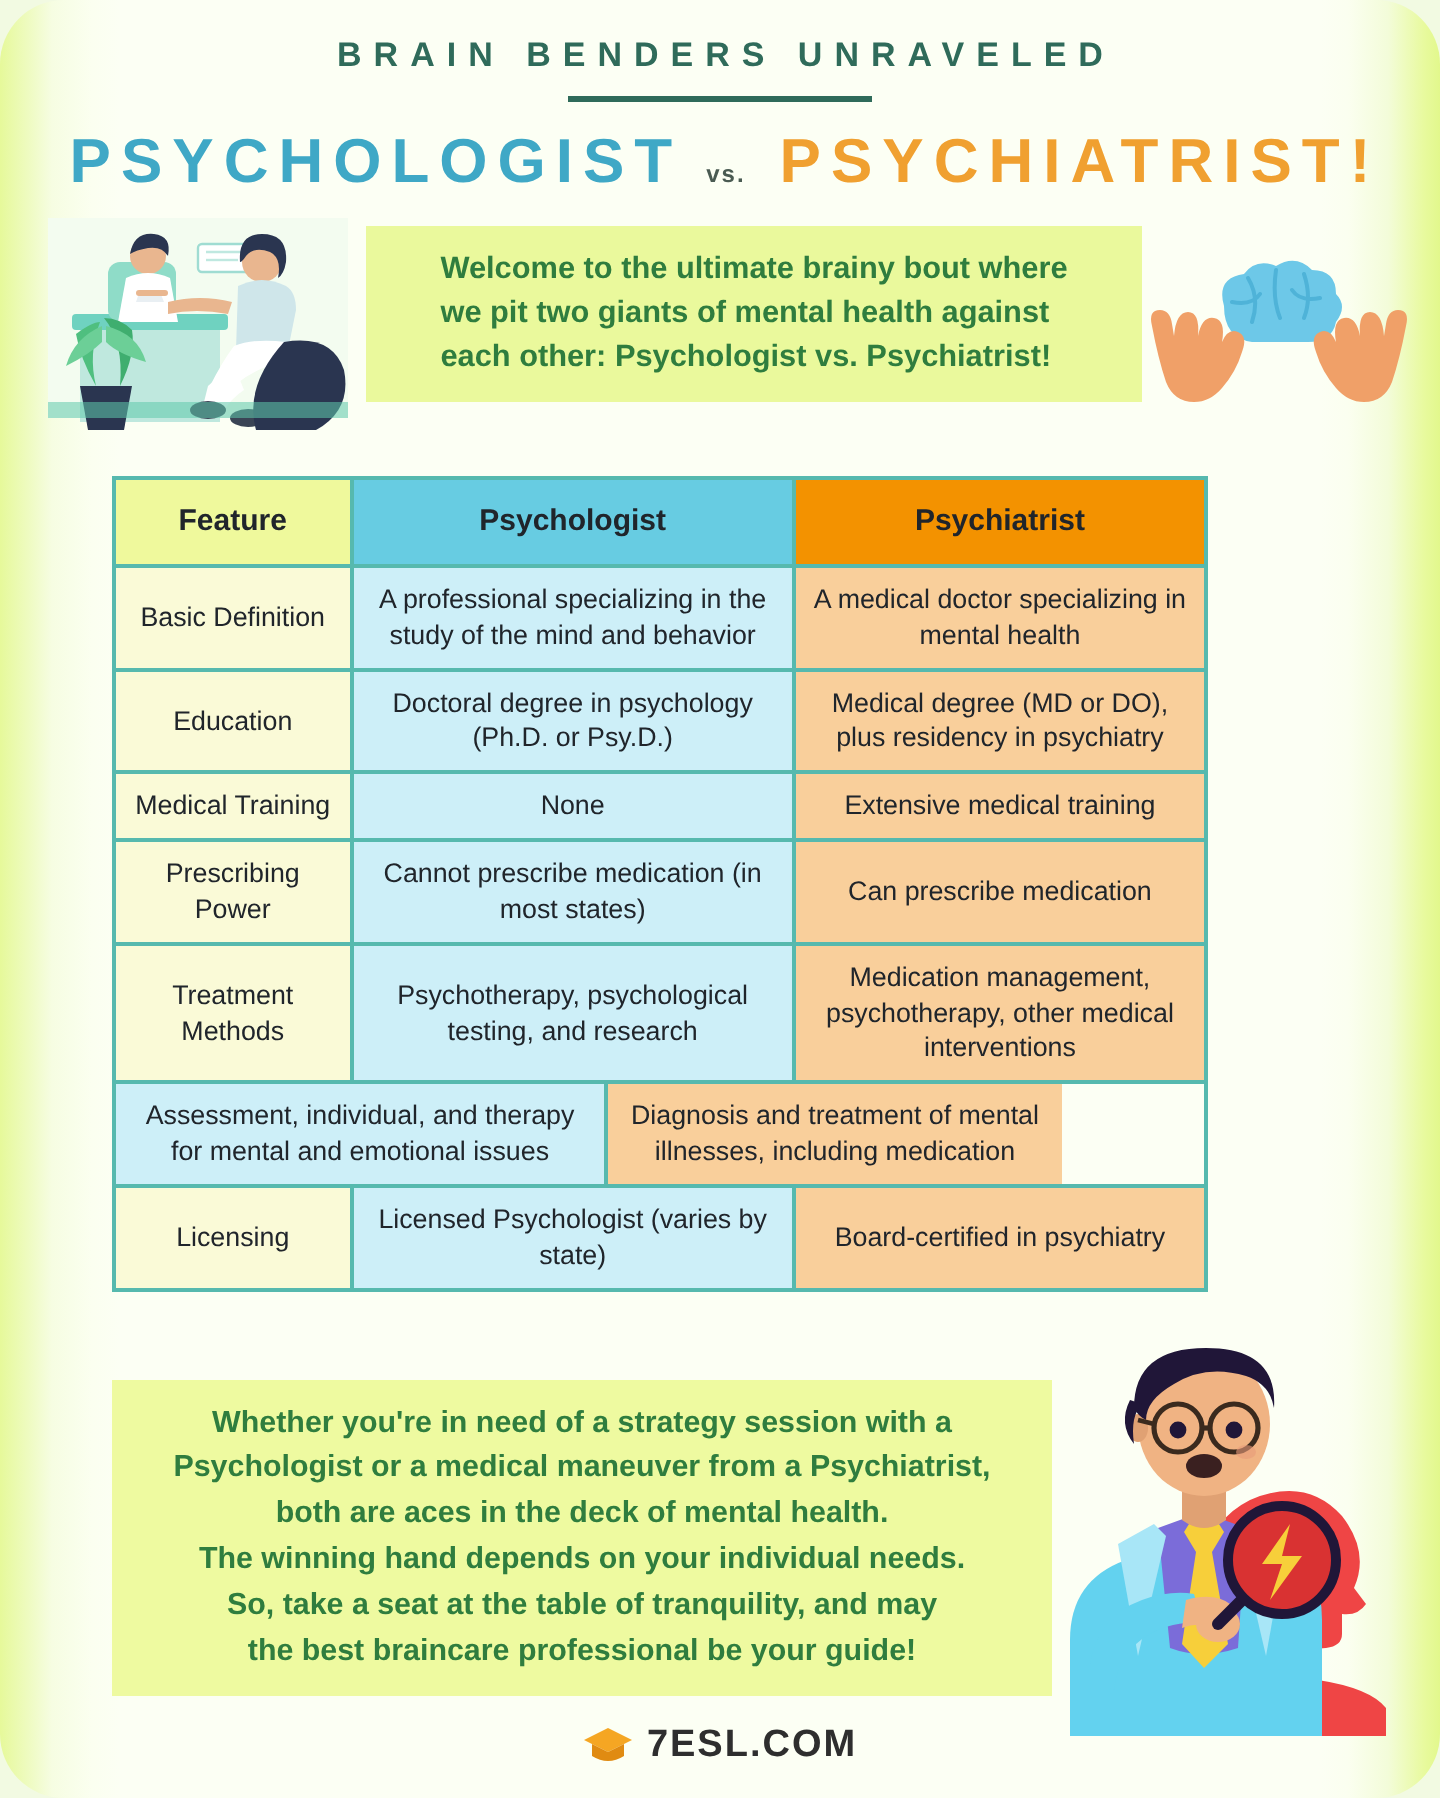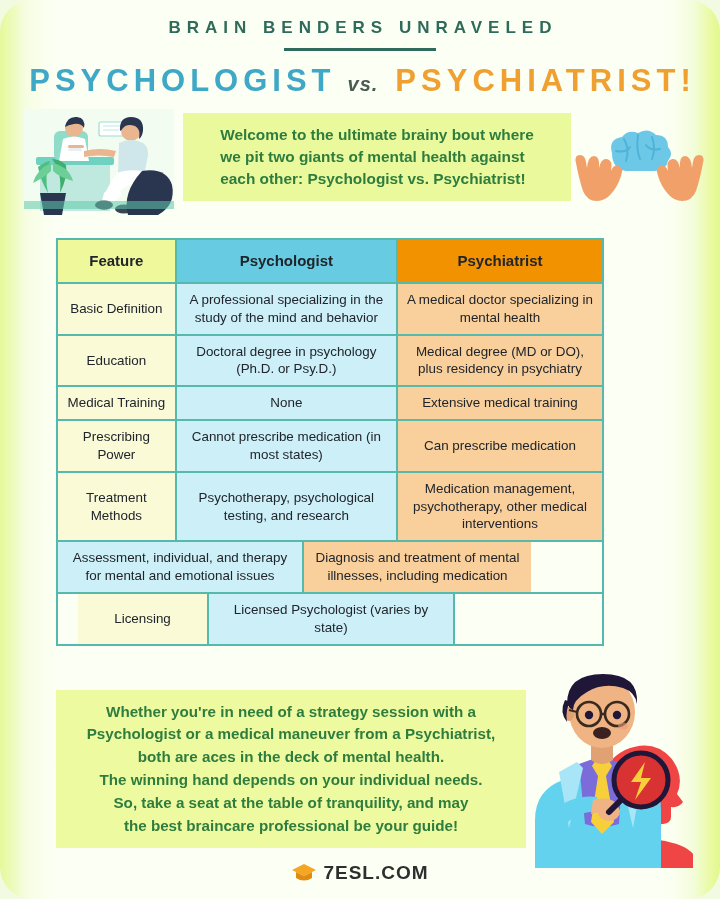--- a/index.html
+++ b/index.html
@@ -53,24 +53,23 @@
   .title-a, .title-b {
     font-size: 31px;
     font-weight: bold;
     letter-spacing: 5px;
     text-indent: 5px;
   }
   .title-a { color: #3fa8c6; }
   .title-b { color: #f0a030; }
   .title-vs {
     color: #4a5b52;
-    font-size: 20px;
+    font-size: 12px;
     font-weight: bold;
     letter-spacing: 1px;
-    font-style: italic;
   }
 
   
   .intro-row {
     position: relative;
     height: 112px;
     margin-top: 6px;
   }
   .intro-box {
     position: absolute;
@@ -115,21 +114,21 @@
     left: 56px;
     top: 238px;
     width: 548px;
     border: 2px solid #56b9ae;
     box-sizing: border-box;
   }
   .trow {
     display: flex;
     border-bottom: 2px solid #56b9ae;
   }
-  .trow:last-child { border-bottom: none; padding-left: 20px; }
+  .trow:last-child { border-bottom: none; }
   .cell {
     box-sizing: border-box;
     display: flex;
     align-items: center;
     justify-content: center;
     text-align: center;
     padding: 7px 8px;
     font-size: 13.4px;
     line-height: 1.33;
     color: #20252b;
@@ -335,20 +334,21 @@
     </div>
 
     <div class="trow">
       <div class="cell c-psy">Assessment, individual, and therapy for mental and emotional issues</div>
       <div class="cell c-psyc">Diagnosis and treatment of mental illnesses, including medication</div>
     </div>
 
     <div class="trow">
       <div class="cell c-feature">Licensing</div>
       <div class="cell c-psy">Licensed Psychologist (varies by state)</div>
+      <div class="cell c-psyc">Board-certified in psychiatry</div>
     </div>
 
   </div>
 
   <div class="outro-box">
     <div class="outro-text">Whether you're in need of a strategy session with a
 Psychologist or a medical maneuver from a Psychiatrist,
 both are aces in the deck of mental health.
 The winning hand depends on your individual needs.
 So, take a seat at the table of tranquility, and may

